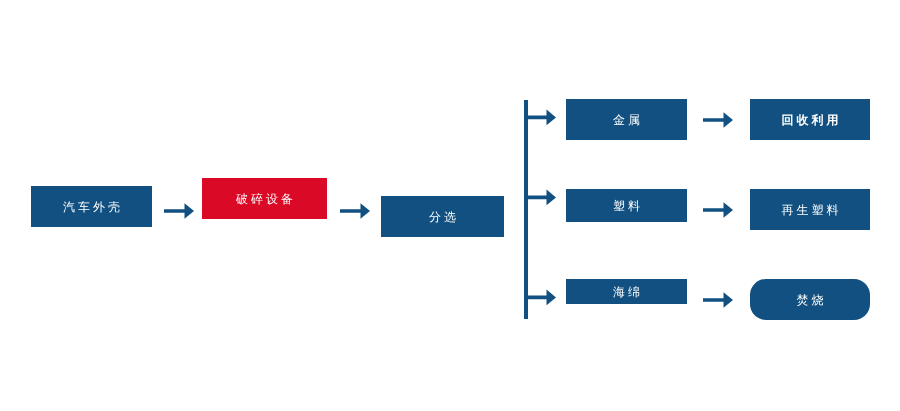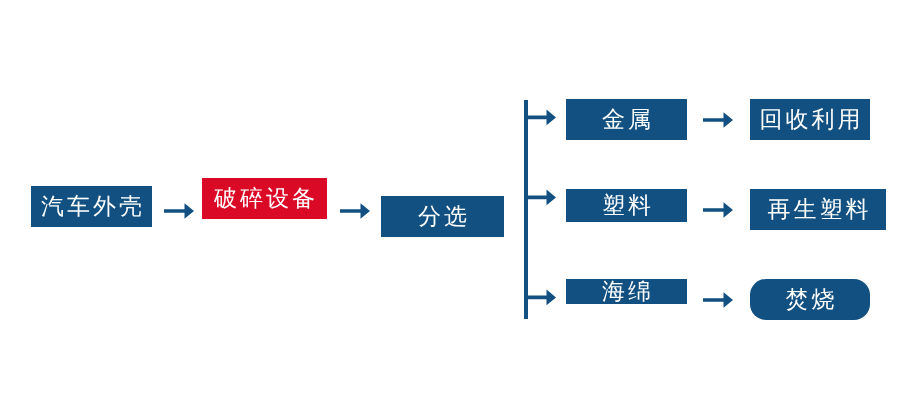--- a/index.html
+++ b/index.html
@@ -15,21 +15,21 @@
     font-family: "DejaVu Sans", "Liberation Sans", sans-serif;
     overflow: hidden;
   }
   .node {
     position: absolute;
     display: flex;
     align-items: center;
     justify-content: center;
     box-sizing: border-box;
     color: #ffffff;
-    font-size: 23px;
+    font-size: 12px;
     letter-spacing: 3px;
     text-indent: 3px;
     line-height: 1;
     white-space: nowrap;
     font-weight: 400;
   }
   .node.blue { background: #115080; }
   .node.red  { background: #da0a26; }
 
   
@@ -90,41 +90,41 @@
   <div class="node blue" style="left: 566px; top: 99px; width: 121px; height: 41px; background: rgb(17, 80, 128); color: rgb(255, 255, 255);">
     <span>金属</span>
   </div>
 
   <span class="arrow" style="left:703px; top:107px; width:30px;">
     <svg width="30" height="26" viewBox="0 0 30 26" aria-hidden="true">
       <path d="M0 11.2 H20.5 V5.2 L30 13 L20.5 20.8 V14.8 H0 Z" fill="#115080"></path>
     </svg>
   </span>
 
-  <div class="node blue" style="left: 750px; top: 99px; width: 120px; height: 41px; background: rgb(17, 80, 128); color: rgb(255, 255, 255);">
+  <div class="node blue" style="left: 750px; top: 99px; width: 120px; height: 41px; background: rgb(17, 80, 128); color: rgb(255, 255, 255); font-weight: bold;">
     <span>回收利用</span>
   </div>
 
   <span class="branch" style="left:527px; top:187px; width:29px; height:24px;">
     <svg width="29" height="24" viewBox="0 0 29 24" aria-hidden="true">
       <path d="M0 8.6 H19.5 V2.6 L29 10.4 L19.5 18.2 V12.2 H0 Z" fill="#115080"></path>
     </svg>
   </span>
 
   <div class="node blue" style="left: 566px; top: 189px; width: 121px; height: 33px; background: rgb(17, 80, 128); color: rgb(255, 255, 255);">
     <span>塑料</span>
   </div>
 
   <span class="arrow" style="left:703px; top:197px; width:30px;">
     <svg width="30" height="26" viewBox="0 0 30 26" aria-hidden="true">
       <path d="M0 11.2 H20.5 V5.2 L30 13 L20.5 20.8 V14.8 H0 Z" fill="#115080"></path>
     </svg>
   </span>
 
-  <div class="node blue" style="left: 750px; top: 189px; width: 136px; height: 41px; background: rgb(17, 80, 128); color: rgb(255, 255, 255);">
+  <div class="node blue" style="left: 750px; top: 189px; width: 120px; height: 41px; background: rgb(17, 80, 128); color: rgb(255, 255, 255);">
     <span>再生塑料</span>
   </div>
 
   <span class="branch" style="left:527px; top:287px; width:29px; height:24px;">
     <svg width="29" height="24" viewBox="0 0 29 24" aria-hidden="true">
       <path d="M0 8.6 H19.5 V2.6 L29 10.4 L19.5 18.2 V12.2 H0 Z" fill="#115080"></path>
     </svg>
   </span>
 
   <div class="node blue" style="left: 566px; top: 279px; width: 121px; height: 25px; background: rgb(17, 80, 128); color: rgb(255, 255, 255);">

